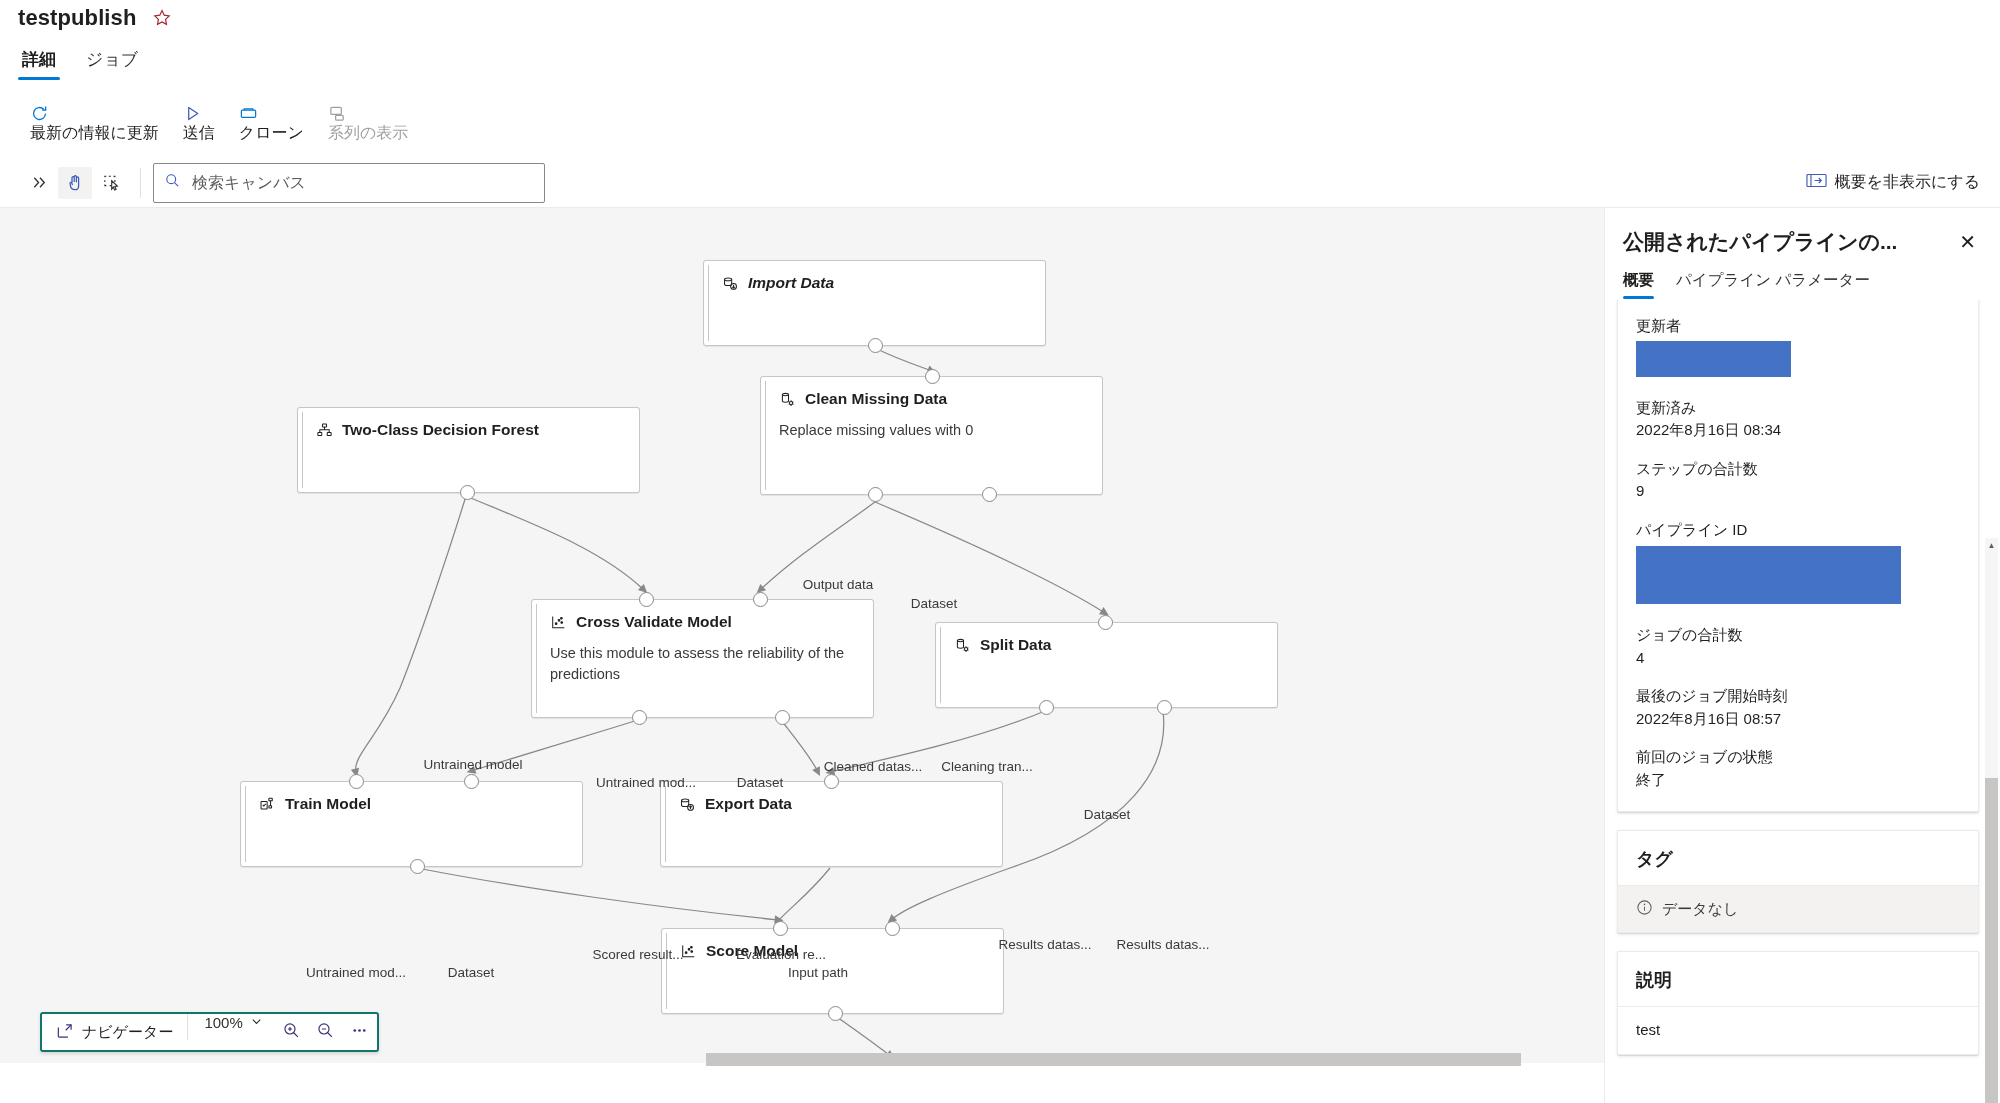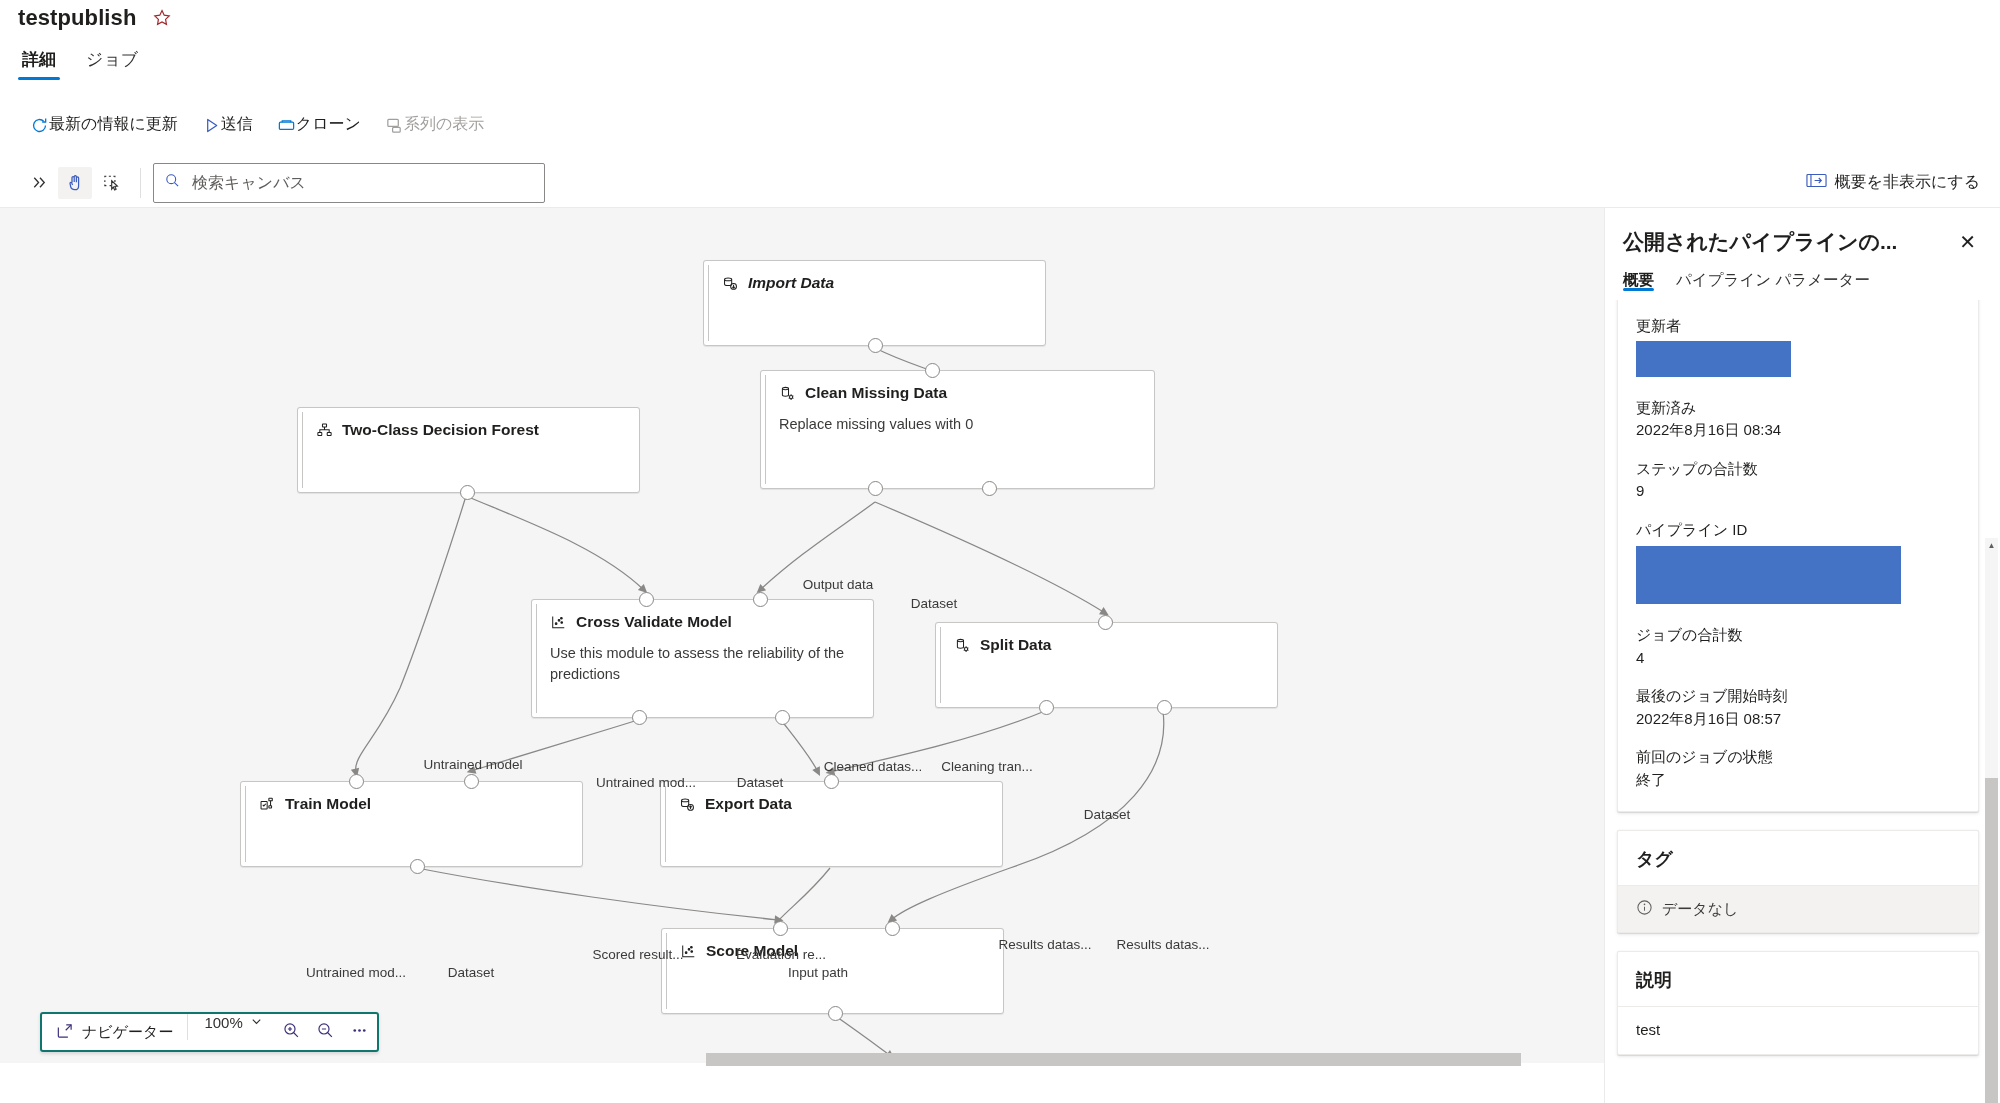--- a/index.html
+++ b/index.html
@@ -39,23 +39,24 @@
     content: ""; position: absolute; left: 0; right: 0; bottom: 0;
     height: 3px; background: #0078d4; border-radius: 2px;
   }
 
   
   .command-bar {
     position: absolute; left: 18px; top: 104px;
     display: flex; align-items: center; gap: 0px; height: 40px;
   }
   .cmd {
-    display: flex; align-items: flex-end; gap: 0;
+    display: flex; align-items: flex-start; gap: 0;
     padding: 6px 12px; font-size: 16px; cursor: pointer; color: #201f1e;
     white-space: nowrap;
+    flex-direction: column;
   }
   .cmd.disabled { color: #a19f9d; cursor: default; }
   .cmd svg { display: block; flex: none; }
 
   
   .canvas-toolbar {
     position: absolute; left: 0; top: 158px; width: 2000px; height: 50px;
     background: #ffffff; border-bottom: 1px solid #edebe9;
     display: flex; align-items: center;
   }
@@ -142,21 +143,21 @@
     position: absolute; left: 1604px; top: 208px; width: 396px; height: 895px;
     background: #ffffff; border-left: 1px solid #edebe9;
   }
   .rp-header {
     display: flex; align-items: center; justify-content: space-between;
     padding: 20px 18px 0 18px;
   }
   .rp-title { font-size: 21px; font-weight: bold; color: #201f1e; }
   .rp-close { font-size: 20px; color: #201f1e; cursor: pointer; line-height: 1; padding: 2px 6px; }
   .rp-tabs { display: flex; gap: 22px; padding: 14px 18px 0 18px; align-items: flex-end; }
-  .rp-tab { font-size: 15.5px; position: relative; cursor: pointer; color: #323130; }
+  .rp-tab { font-size: 15.5px; padding-bottom: 8px; position: relative; cursor: pointer; color: #323130; }
   .rp-tab.active { font-weight: bold; color: #201f1e; }
   .rp-tab.active::after {
     content: ""; position: absolute; left: 0; right: 0; bottom: 0; height: 3px;
     background: #0078d4; border-radius: 2px;
   }
 
   .rp-scroll {
     position: absolute; left: 0; top: 92px; width: 396px; height: 803px;
     overflow: hidden; padding: 0 22px 0 12px;
   }
@@ -342,21 +343,21 @@
           <rect x="2.2" y="12.4" width="4.6" height="3.4" rx=".5"></rect>
           <rect x="13.2" y="12.4" width="4.6" height="3.4" rx=".5"></rect>
           <path d="M10 5.8v3.4M4.5 12.4V9.2h11v3.2"></path>
         </svg>
       </span>
       <span>Two-Class Decision Forest</span>
     </div>
     <div class="port" style="left:162px;bottom:-8px;"></div>
   </div>
 
-  <div class="node" style="left:760px;top:162px;width:395px;height:119px;">
+  <div class="node" style="left:760px;top:168px;width:343px;height:119px;">
     <div class="node-head">
       <span>
         <svg width="17" height="17" viewBox="0 0 20 20" fill="none" stroke="#201f1e" stroke-width="1.2">
           <path d="M4 4.2c0-.8 1.6-1.4 3.6-1.4s3.6.6 3.6 1.4v7.6c0 .8-1.6 1.4-3.6 1.4s-3.6-.6-3.6-1.4z"></path>
           <path d="M4 4.2c0 .8 1.6 1.4 3.6 1.4s3.6-.6 3.6-1.4"></path>
           <circle cx="14.2" cy="14.2" r="1.9"></circle>
           <path d="M14.2 10.8v1M14.2 16.6v1M11.5 12.6l.9.5M16 15.3l.9.5M11.5 15.8l.9-.5M16 13.1l.9-.5"></path>
         </svg>
       </span>
       <span>Clean Missing Data</span>

